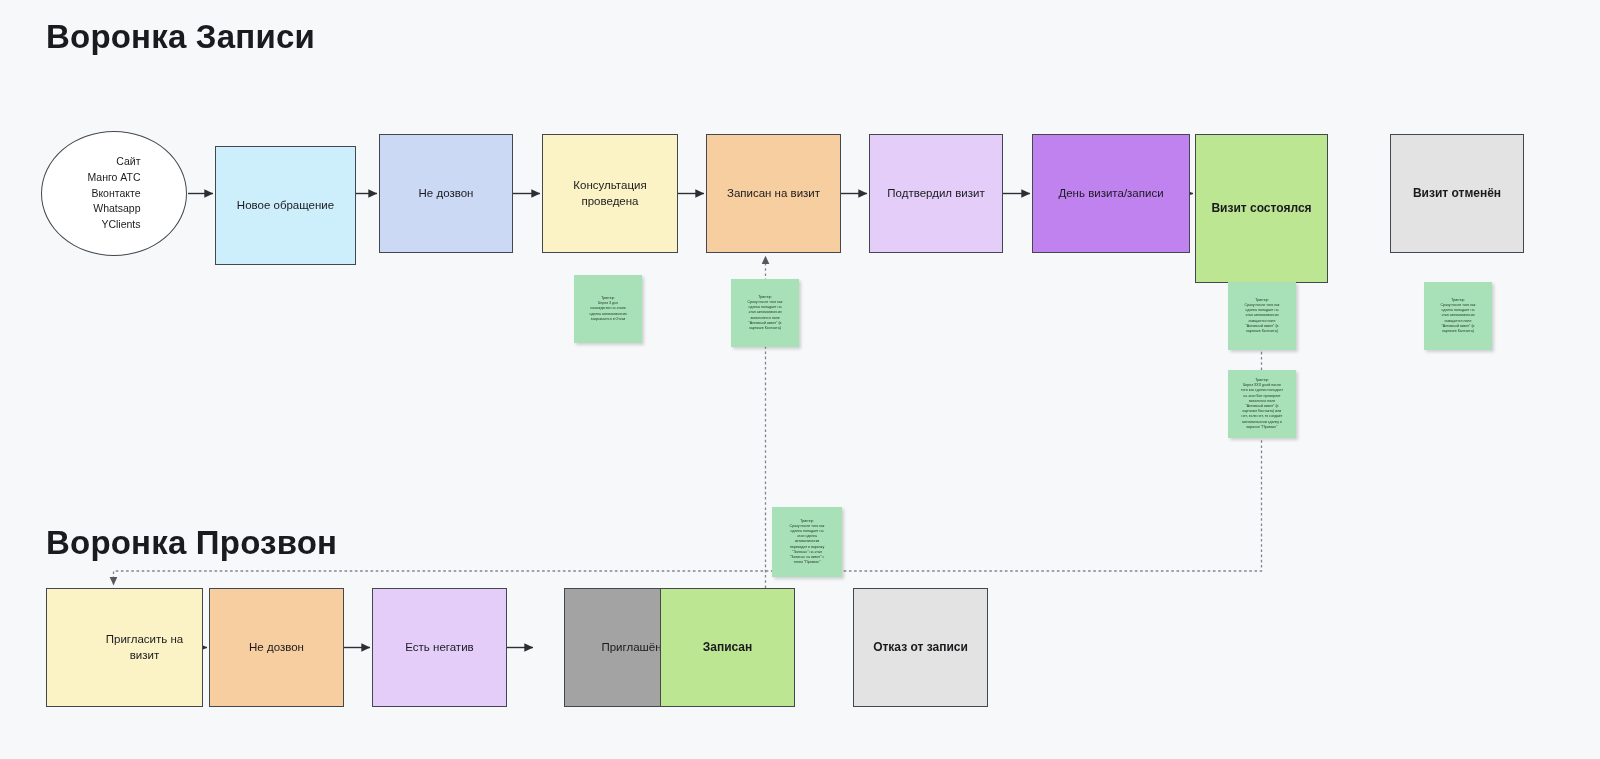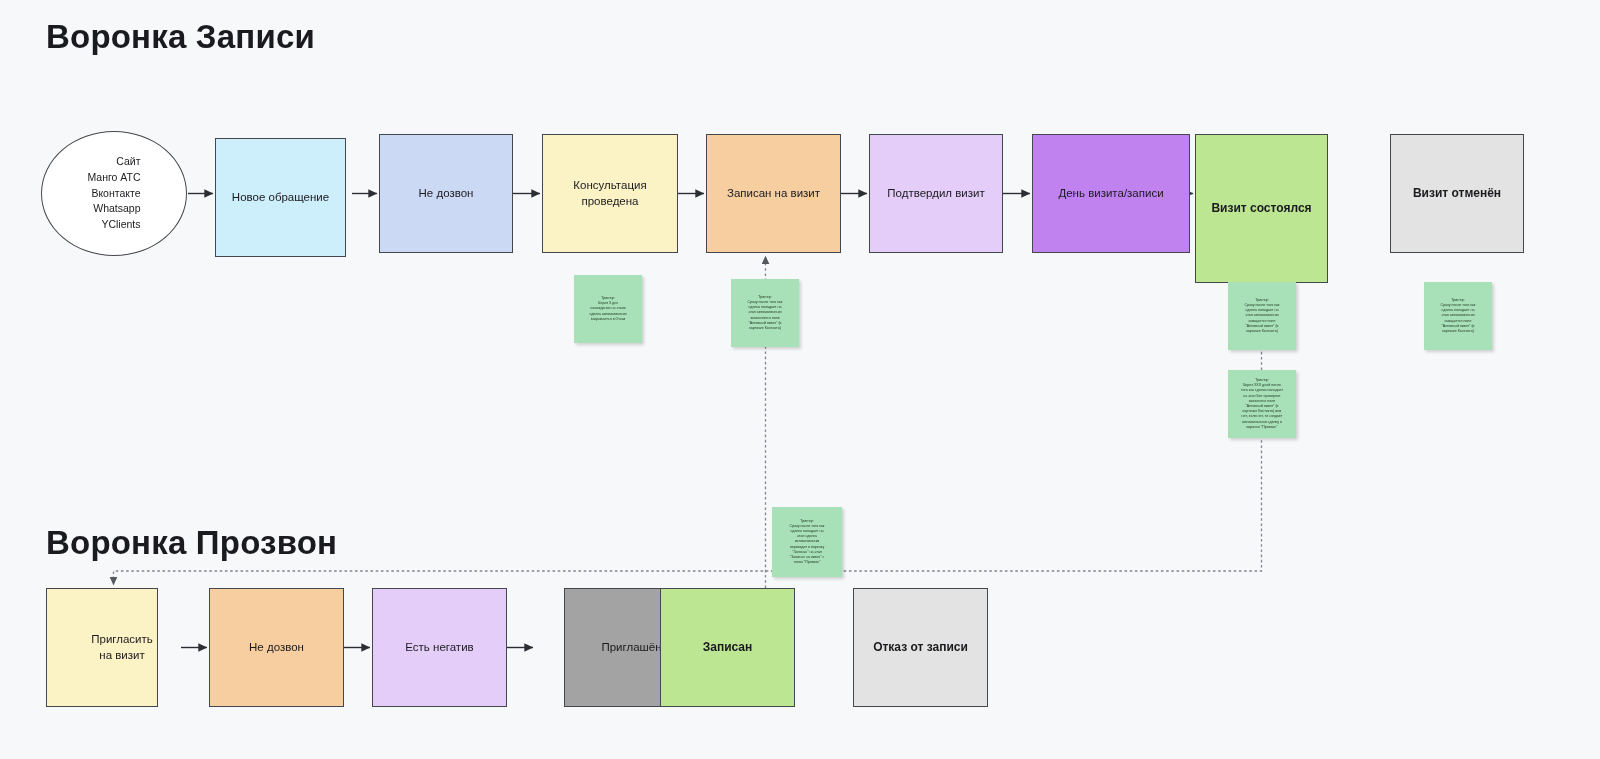--- a/index.html
+++ b/index.html
@@ -87,37 +87,37 @@
   <div class="section-title" style="left:46px;top:18px;">Воронка Записи</div>
 
   <div class="section-title" style="left:46px;top:524px;">Воронка Прозвон</div>
 
   <div class="circle" style="left:41px;top:131px;width:146px;height:125px;">Сайт
 Манго АТС
 Вконтакте
 Whatsapp
 YClients</div>
 
-  <div class="node" style="left:215px;top:138px;width:131px;height:119px;background:#cdeefb;text-align:right;">Новое обращение</div>
+  <div class="node" style="left:215px;top:146px;width:141px;height:119px;background:#cdeefb;text-align:right;">Новое обращение</div>
 
   <div class="node" style="left:379px;top:134px;width:134px;height:119px;background:#ccd9f5;">Не дозвон</div>
 
   <div class="node" style="left:542px;top:134px;width:136px;height:119px;background:#fbf2c6;">Консультация проведена</div>
 
   <div class="node" style="left:706px;top:134px;width:135px;height:119px;background:#f6cea0;">Записан на визит</div>
 
   <div class="node" style="left:869px;top:134px;width:134px;height:119px;background:#e4cdf9;">Подтвердил визит</div>
 
   <div class="node" style="left:1032px;top:134px;width:158px;height:119px;background:#bf82ef;">День визита/записи</div>
 
   <div class="node bold" style="left:1195px;top:134px;width:133px;height:149px;background:#bde693;">Визит состоялся</div>
 
   <div class="node bold" style="left:1390px;top:134px;width:134px;height:119px;background:#e3e3e3;">Визит отменён</div>
 
-  <div class="node" style="left:46px;top:588px;width:112px;height:119px;background:#fbf2c6;padding-left:48px;">Пригласить на визит</div>
+  <div class="node" style="left:46px;top:588px;width:157px;height:119px;background:#fbf2c6;padding-left:48px;">Пригласить на визит</div>
 
   <div class="node" style="left:209px;top:588px;width:135px;height:119px;background:#f6cea0;">Не дозвон</div>
 
   <div class="node" style="left:372px;top:588px;width:135px;height:119px;background:#e4cdf9;">Есть негатив</div>
 
   <div class="node" style="left:564px;top:588px;width:135px;height:119px;background:#a3a3a3;">Приглашён</div>
 
   <div class="node bold" style="left:660px;top:588px;width:135px;height:119px;background:#bde693;">Записан</div>
 
   <div class="node bold" style="left:853px;top:588px;width:135px;height:119px;background:#e3e3e3;">Отказ от записи</div>

